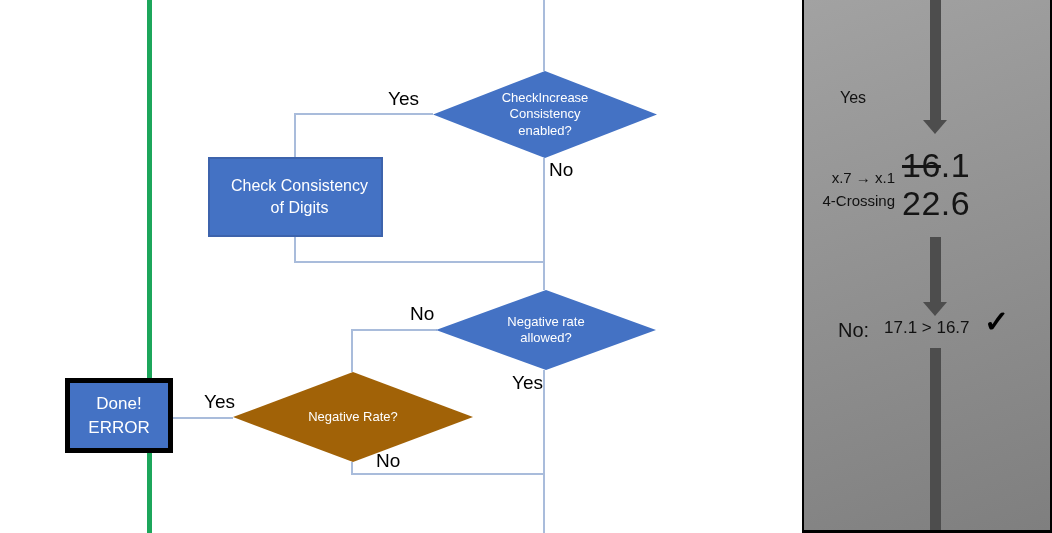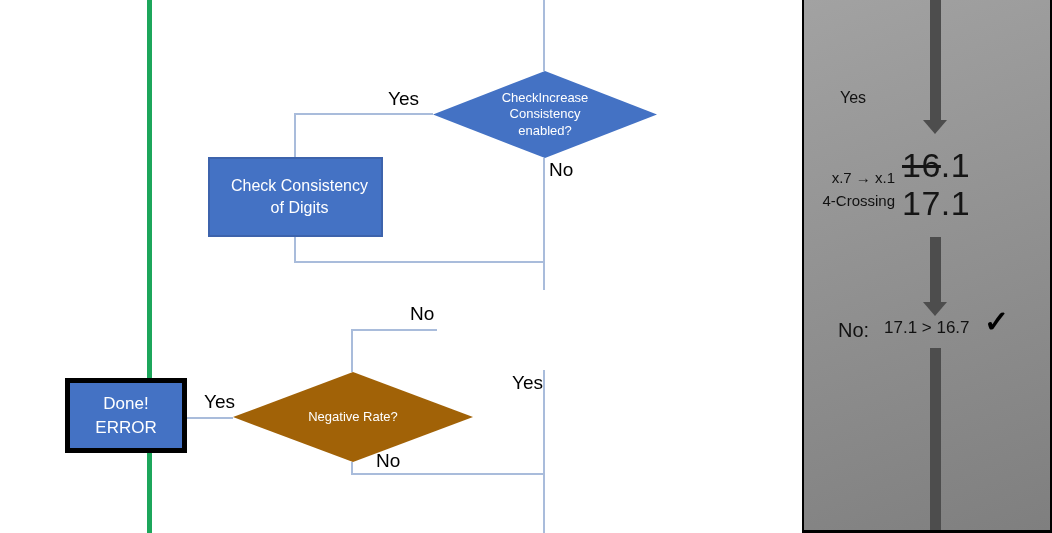--- a/index.html
+++ b/index.html
@@ -67,30 +67,33 @@
   <div class="conn" style="left:351px; top:329px; width:2px; height:43px;"></div>
   <div class="conn" style="left:173px; top:417px; width:60px; height:2px;"></div>
   <div class="conn" style="left:351px; top:462px; width:2px; height:13px;"></div>
   <div class="conn" style="left:351px; top:473px; width:194px; height:2px;"></div>
   <div class="conn" style="left:543px; top:370px; width:2px; height:163px;"></div>
 
   <div class="diamond" style="left:433px; top:71px; width:224px; height:87px; background:#4472c4;">
     <span class="dlabel" style="width:112px;">CheckIncrease Consistency enabled?</span>
   </div>
 
+  <div class="diamond" style="left:436px; top:290px; width:220px; height:80px; background:#4472c4;">
+    <span class="dlabel" style="width:104px;">Negative rate allowed?</span>
+  </div>
 
   <div class="diamond" style="left:233px; top:372px; width:240px; height:90px; background:#a16207;">
     <span class="dlabel" style="width:130px;">Negative Rate?</span>
   </div>
 
   <div class="procbox" style="left:208px; top:157px; width:175px; height:80px; background:#4472c4; border:2px solid #3d63ac;">
     <span style="width:150px;">Check Consistency of Digits</span>
   </div>
 
-  <div class="donebox" style="left:65px; top:378px; width:122px; height:75px; background:#4472c4; border:5px solid #000;">
+  <div class="donebox" style="left:65px; top:378px; width:108px; height:75px; background:#4472c4; border:5px solid #000;">
     <span>Done!</span>
     <span>ERROR</span>
   </div>
 
   <div class="lbl" style="left:388px; top:88px;">Yes</div>
   <div class="lbl" style="left:549px; top:159px;">No</div>
   <div class="lbl" style="left:410px; top:303px;">No</div>
   <div class="lbl" style="left:512px; top:372px;">Yes</div>
   <div class="lbl" style="left:204px; top:391px;">Yes</div>
   <div class="lbl" style="left:376px; top:450px;">No</div>
@@ -103,21 +106,21 @@
 
       <div class="p-yes">Yes</div>
 
       <div class="rule">
         <div>x.7 → x.1</div>
         <div>4-Crossing</div>
       </div>
 
       <div class="bignums">
         <div><span class="strike">16</span><span>.1</span></div>
-        <div>17.1</div>
+        <div>22.6</div>
       </div>
 
       <div class="shaft" style="top:237px; height:65px; background:#4d4d4d;"></div>
       <div class="ahead" style="top:302px; border-top:14px solid #4d4d4d;"></div>
 
       <div class="cmprow">
         <span class="cmp-no">No:</span>
         <span class="cmp-tx">17.1 &gt; 16.7</span>
         <span class="cmp-ck">✓</span>
       </div>

